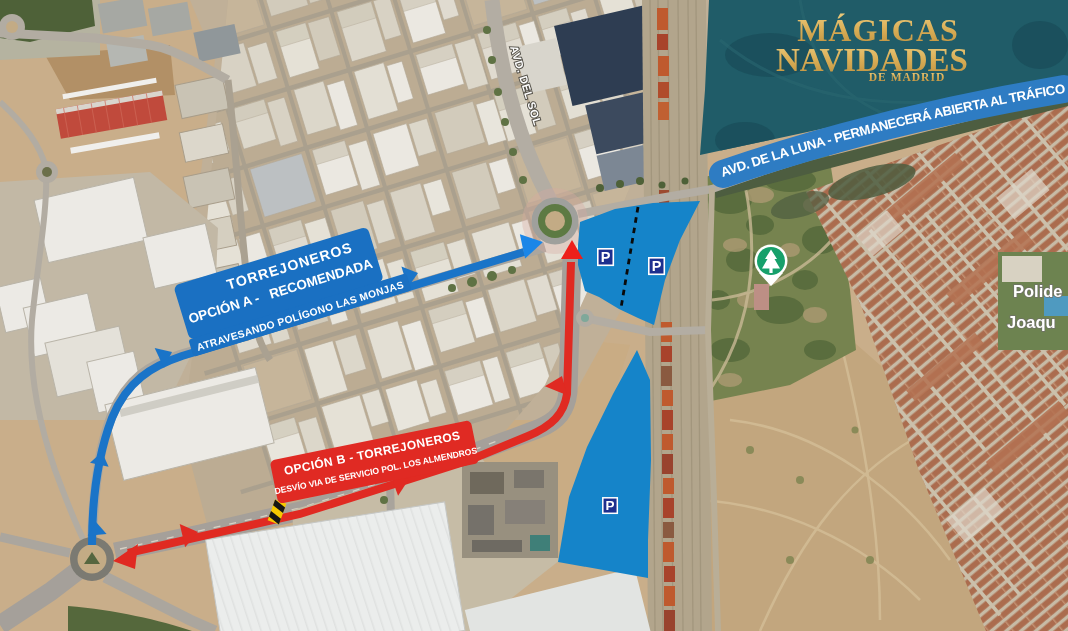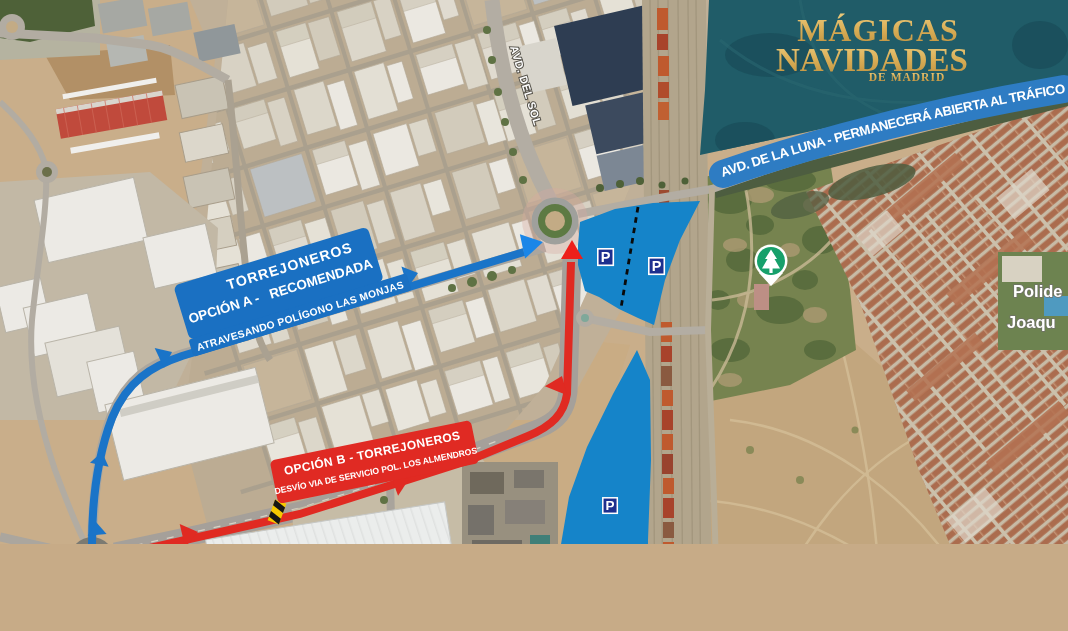--- a/index.html
+++ b/index.html
@@ -1,16 +1,16 @@
 <!DOCTYPE html>
 <html><head>
 <meta charset="utf-8">
 <style>
   html,body{margin:0;padding:0;background:#c7ab87;}
-  .stage{position:relative;width:1068px;height:544px;overflow:hidden;font-family:"Liberation Sans",sans-serif;}
+  .stage{position:relative;width:1068px;height:631px;overflow:hidden;font-family:"Liberation Sans",sans-serif;}
   svg{display:block;}
   text{font-family:"Liberation Sans",sans-serif;}
   .serif{font-family:"Liberation Serif",serif !important;}
 </style>
 </head>
 <body>
 <div class="stage">
 <svg width="1068" height="631" viewBox="0 0 1068 631">
 <defs>
   <pattern id="resid" width="19" height="9.5" patternUnits="userSpaceOnUse" patternTransform="rotate(-40)">

